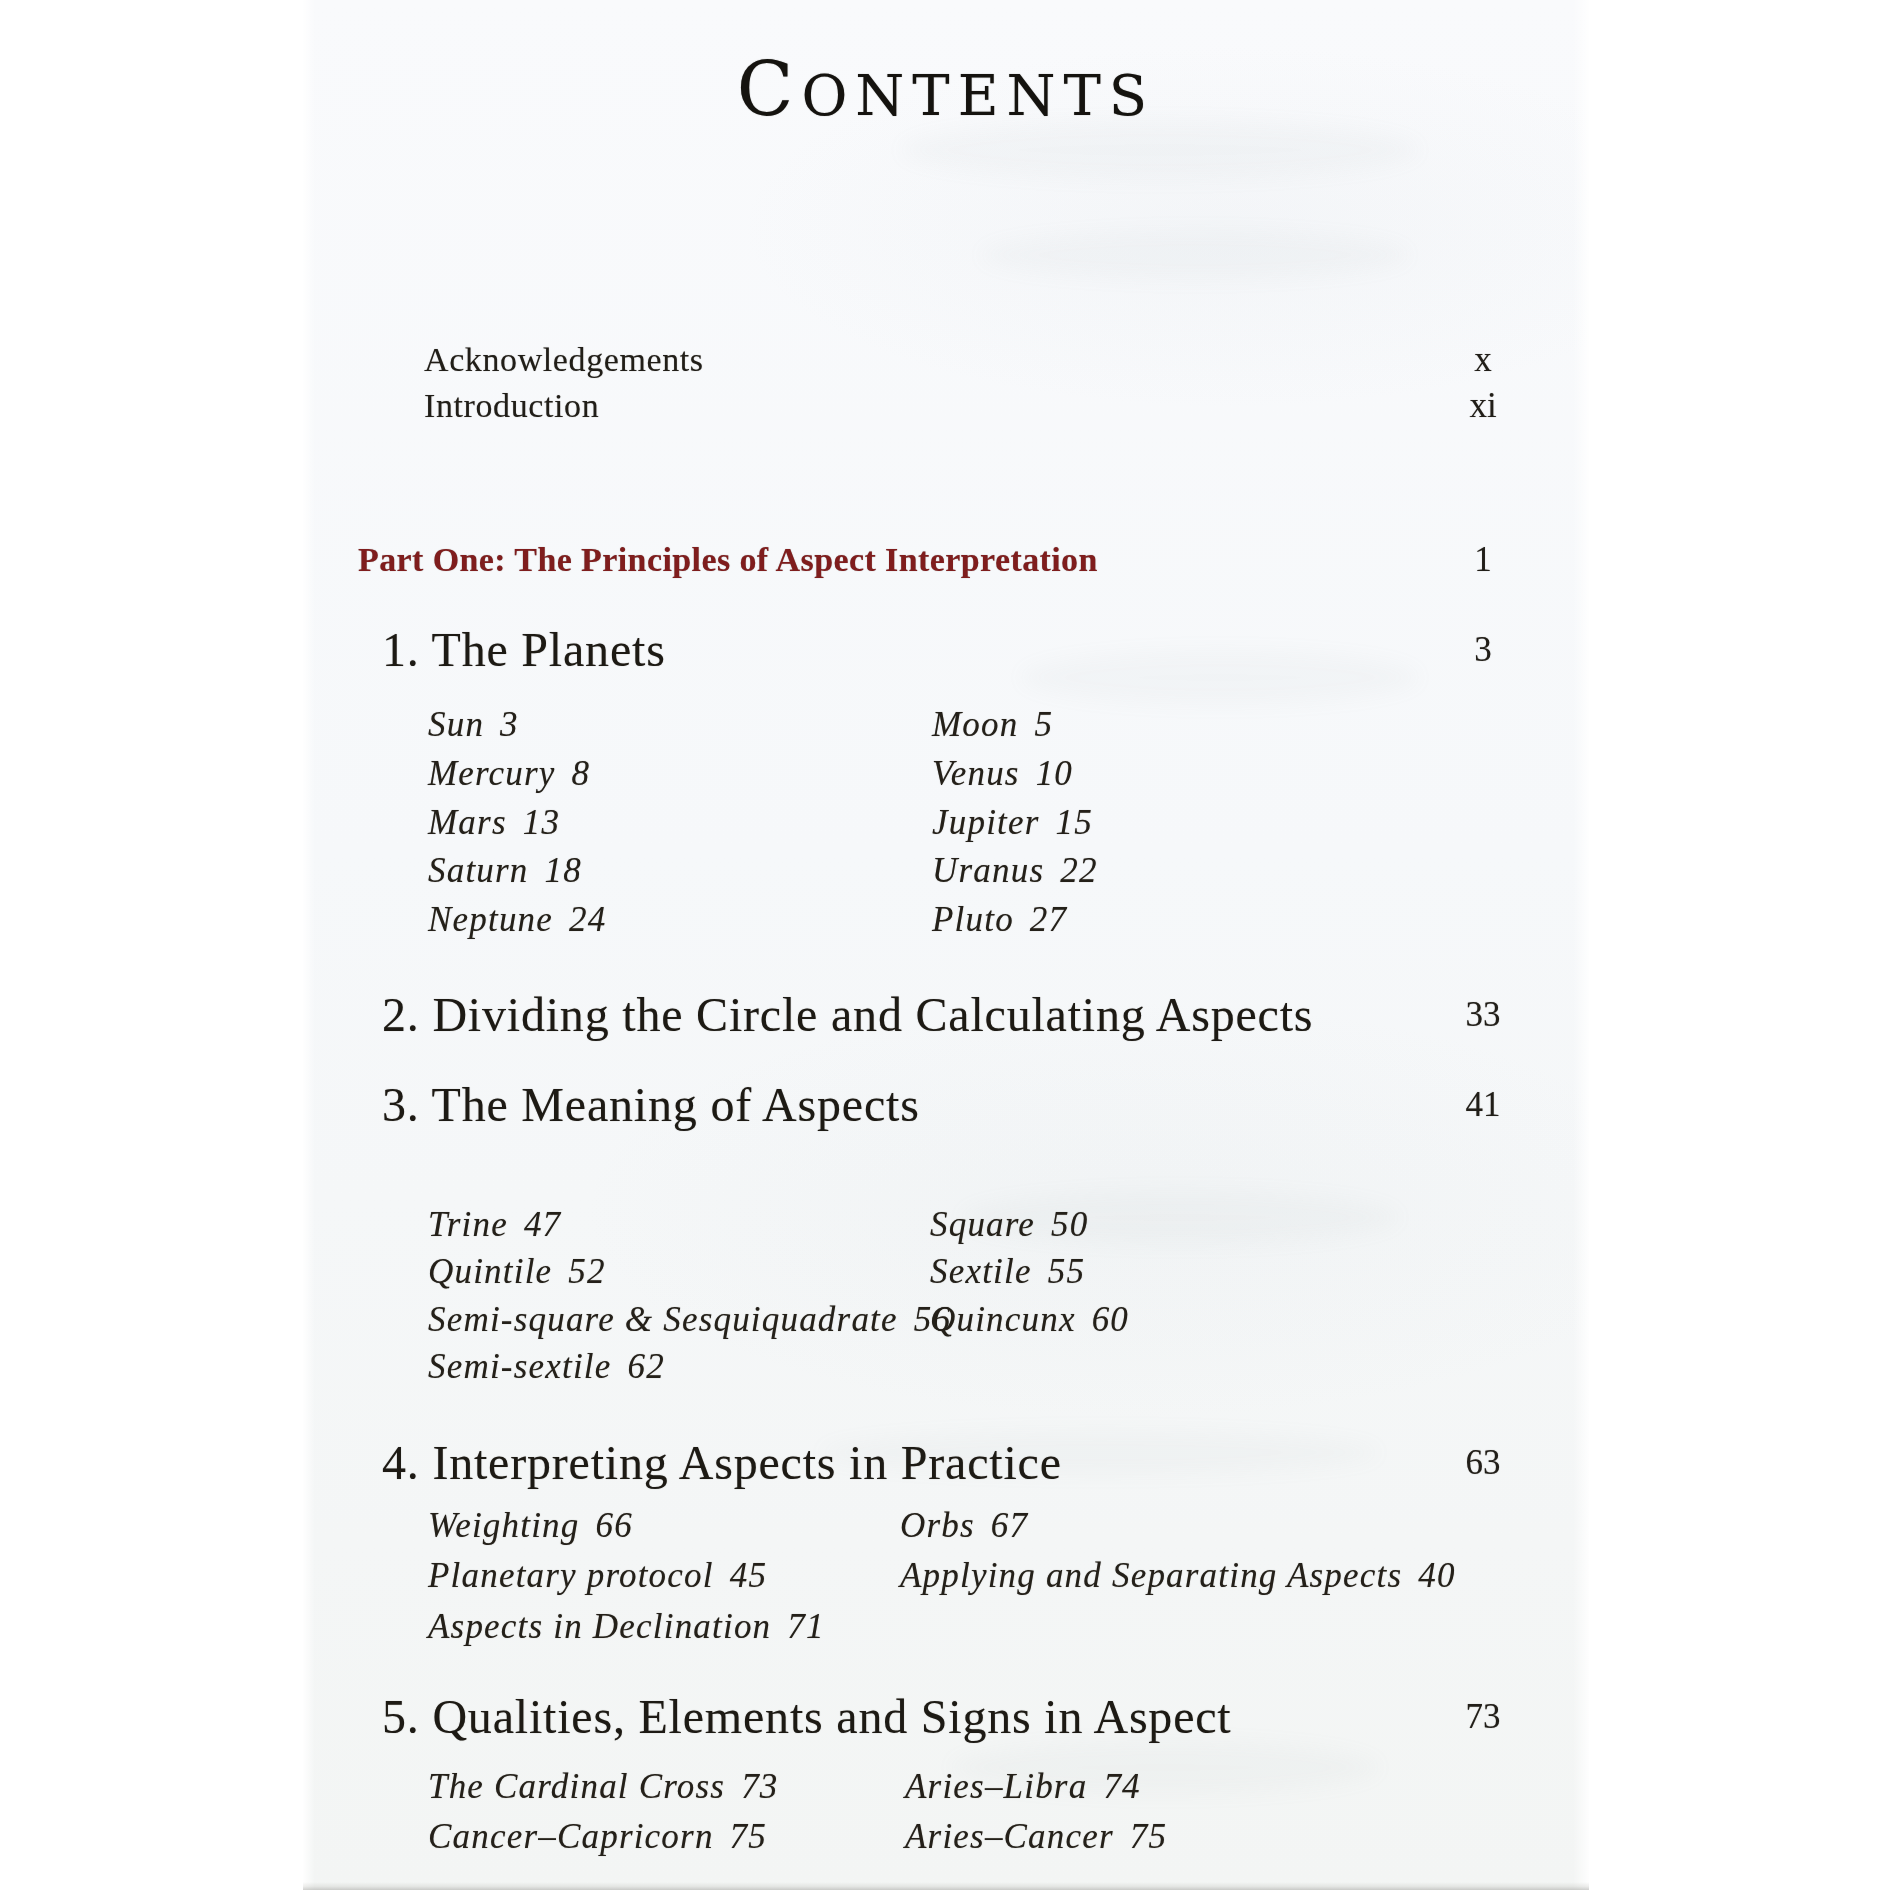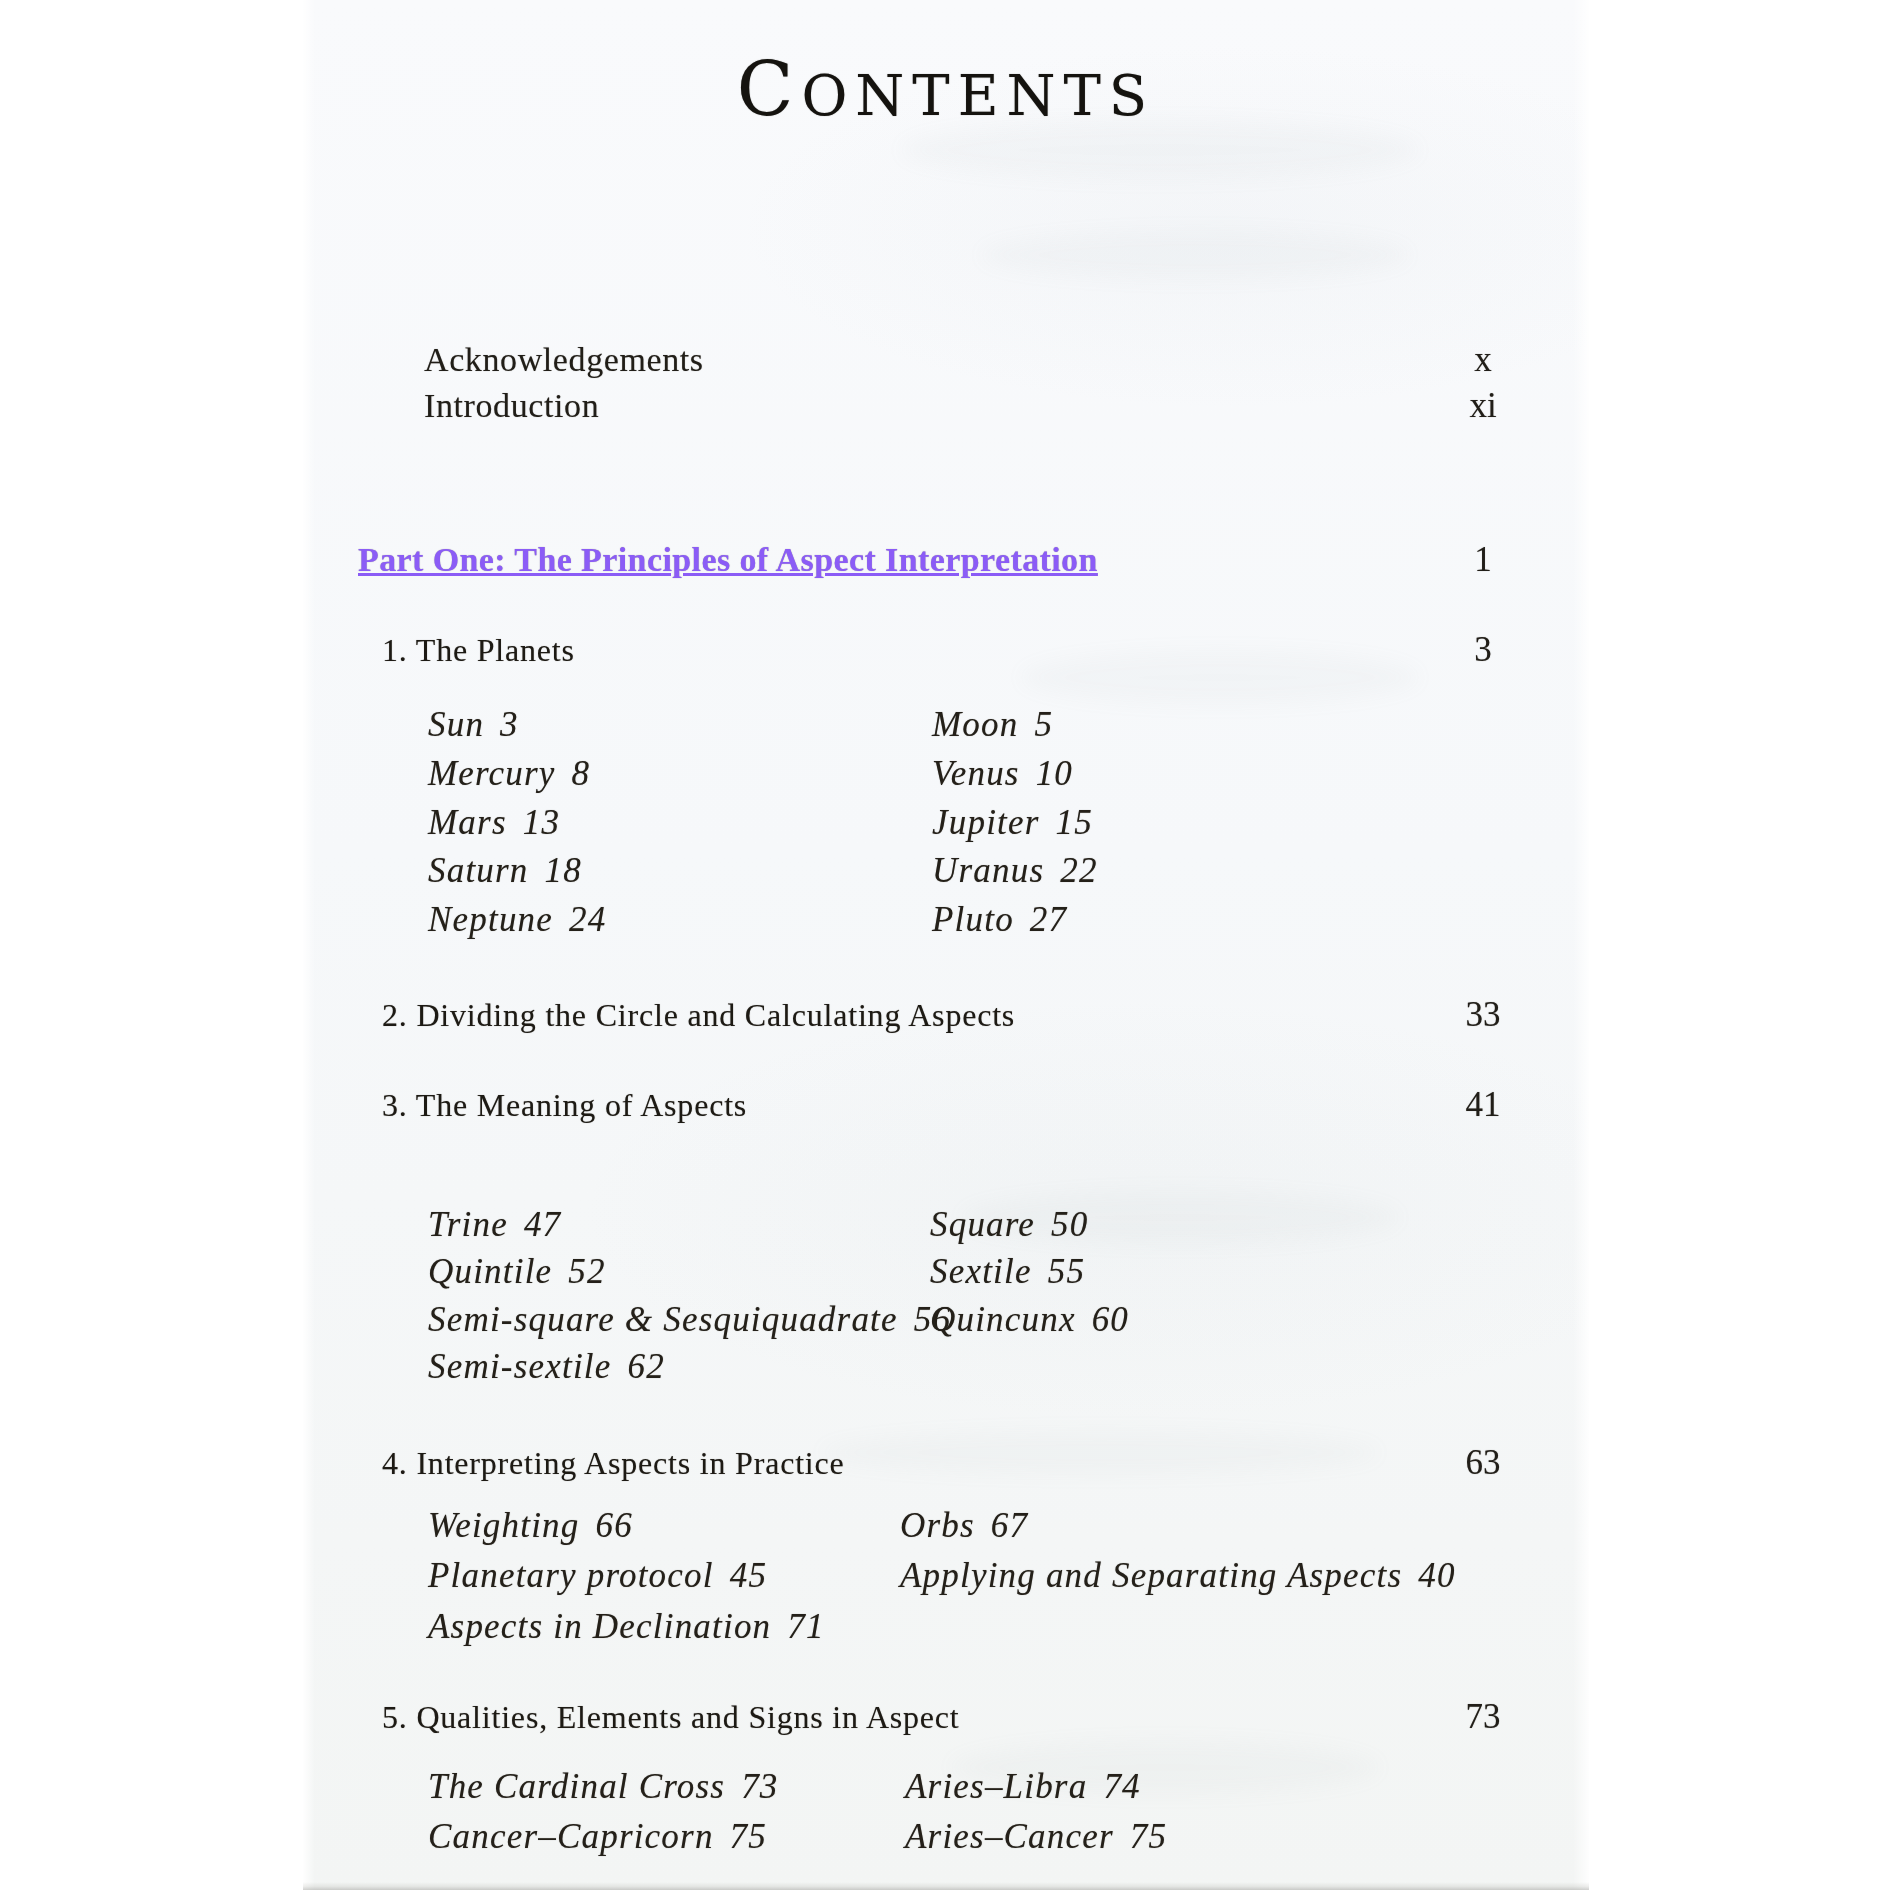--- a/index.html
+++ b/index.html
@@ -42,22 +42,22 @@
   }
   .title .tc{font-size:74px;}
   .title .tr{font-size:56px;}
   #toc{
     position:absolute;left:0;top:0;width:1890px;height:1890px;
     color:#211e18;
     text-shadow:0 0 1px rgba(38,34,26,0.42);
   }
   .line{position:absolute;left:0;width:1890px;height:48px;line-height:48px;white-space:nowrap;}
   .flabel{position:absolute;font-size:34px;letter-spacing:0.6px;}
-  .plabel{position:absolute;font-size:34px;font-weight:bold;letter-spacing:0.4px;color:#8b5cf6;text-decoration:underline;}
-  .hlabel{position:absolute;font-size:32px;letter-spacing:0.8px;color:#1d1a14;}
+  .plabel{position:absolute;font-size:34px;font-weight:bold;letter-spacing:0.4px;color:#7f1d1d;}
+  .hlabel{position:absolute;font-size:48px;letter-spacing:0.8px;color:#1d1a14;}
   .entry{position:absolute;font-style:italic;font-size:35px;letter-spacing:1.2px;color:#242019;}
   .entry .enum{margin-left:16px;}
   .pn{position:absolute;left:1418px;width:130px;text-align:center;font-size:35px;}
 </style>
 </head>
 <body>
 
 <div class="page"></div>
 
 <div class="smudge" style="left:900px;top:120px;width:520px;height:60px;"></div>

